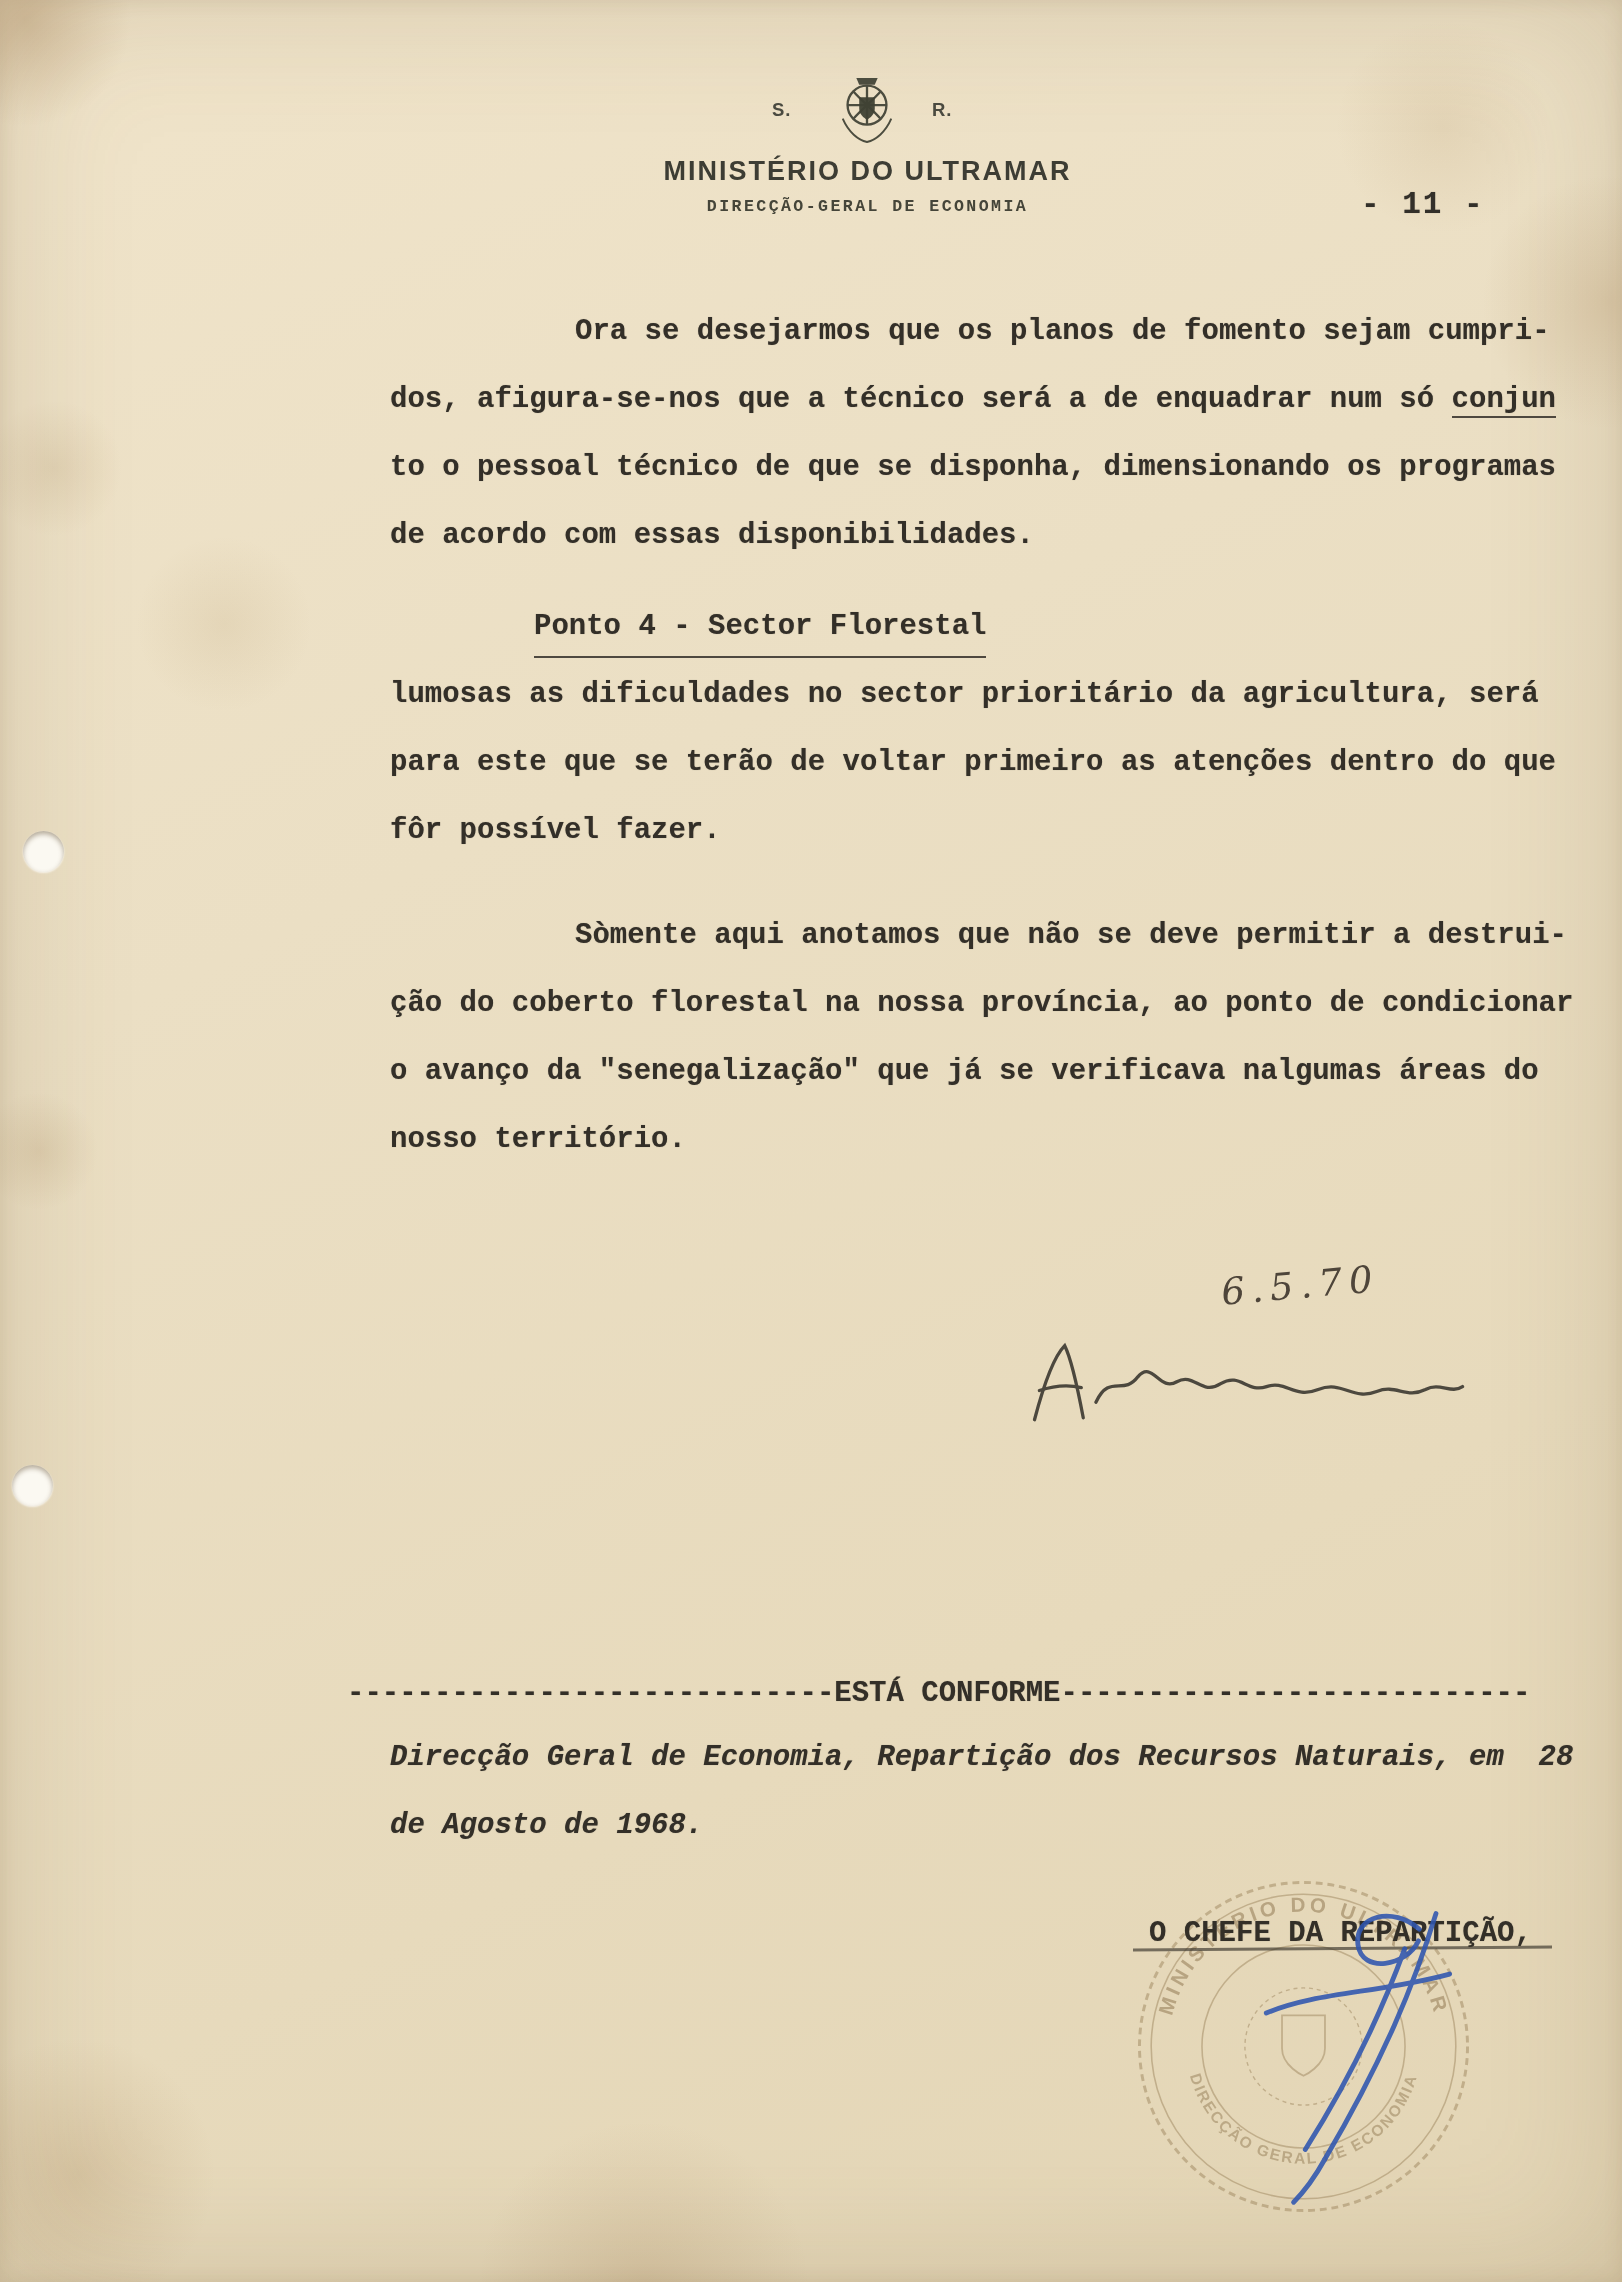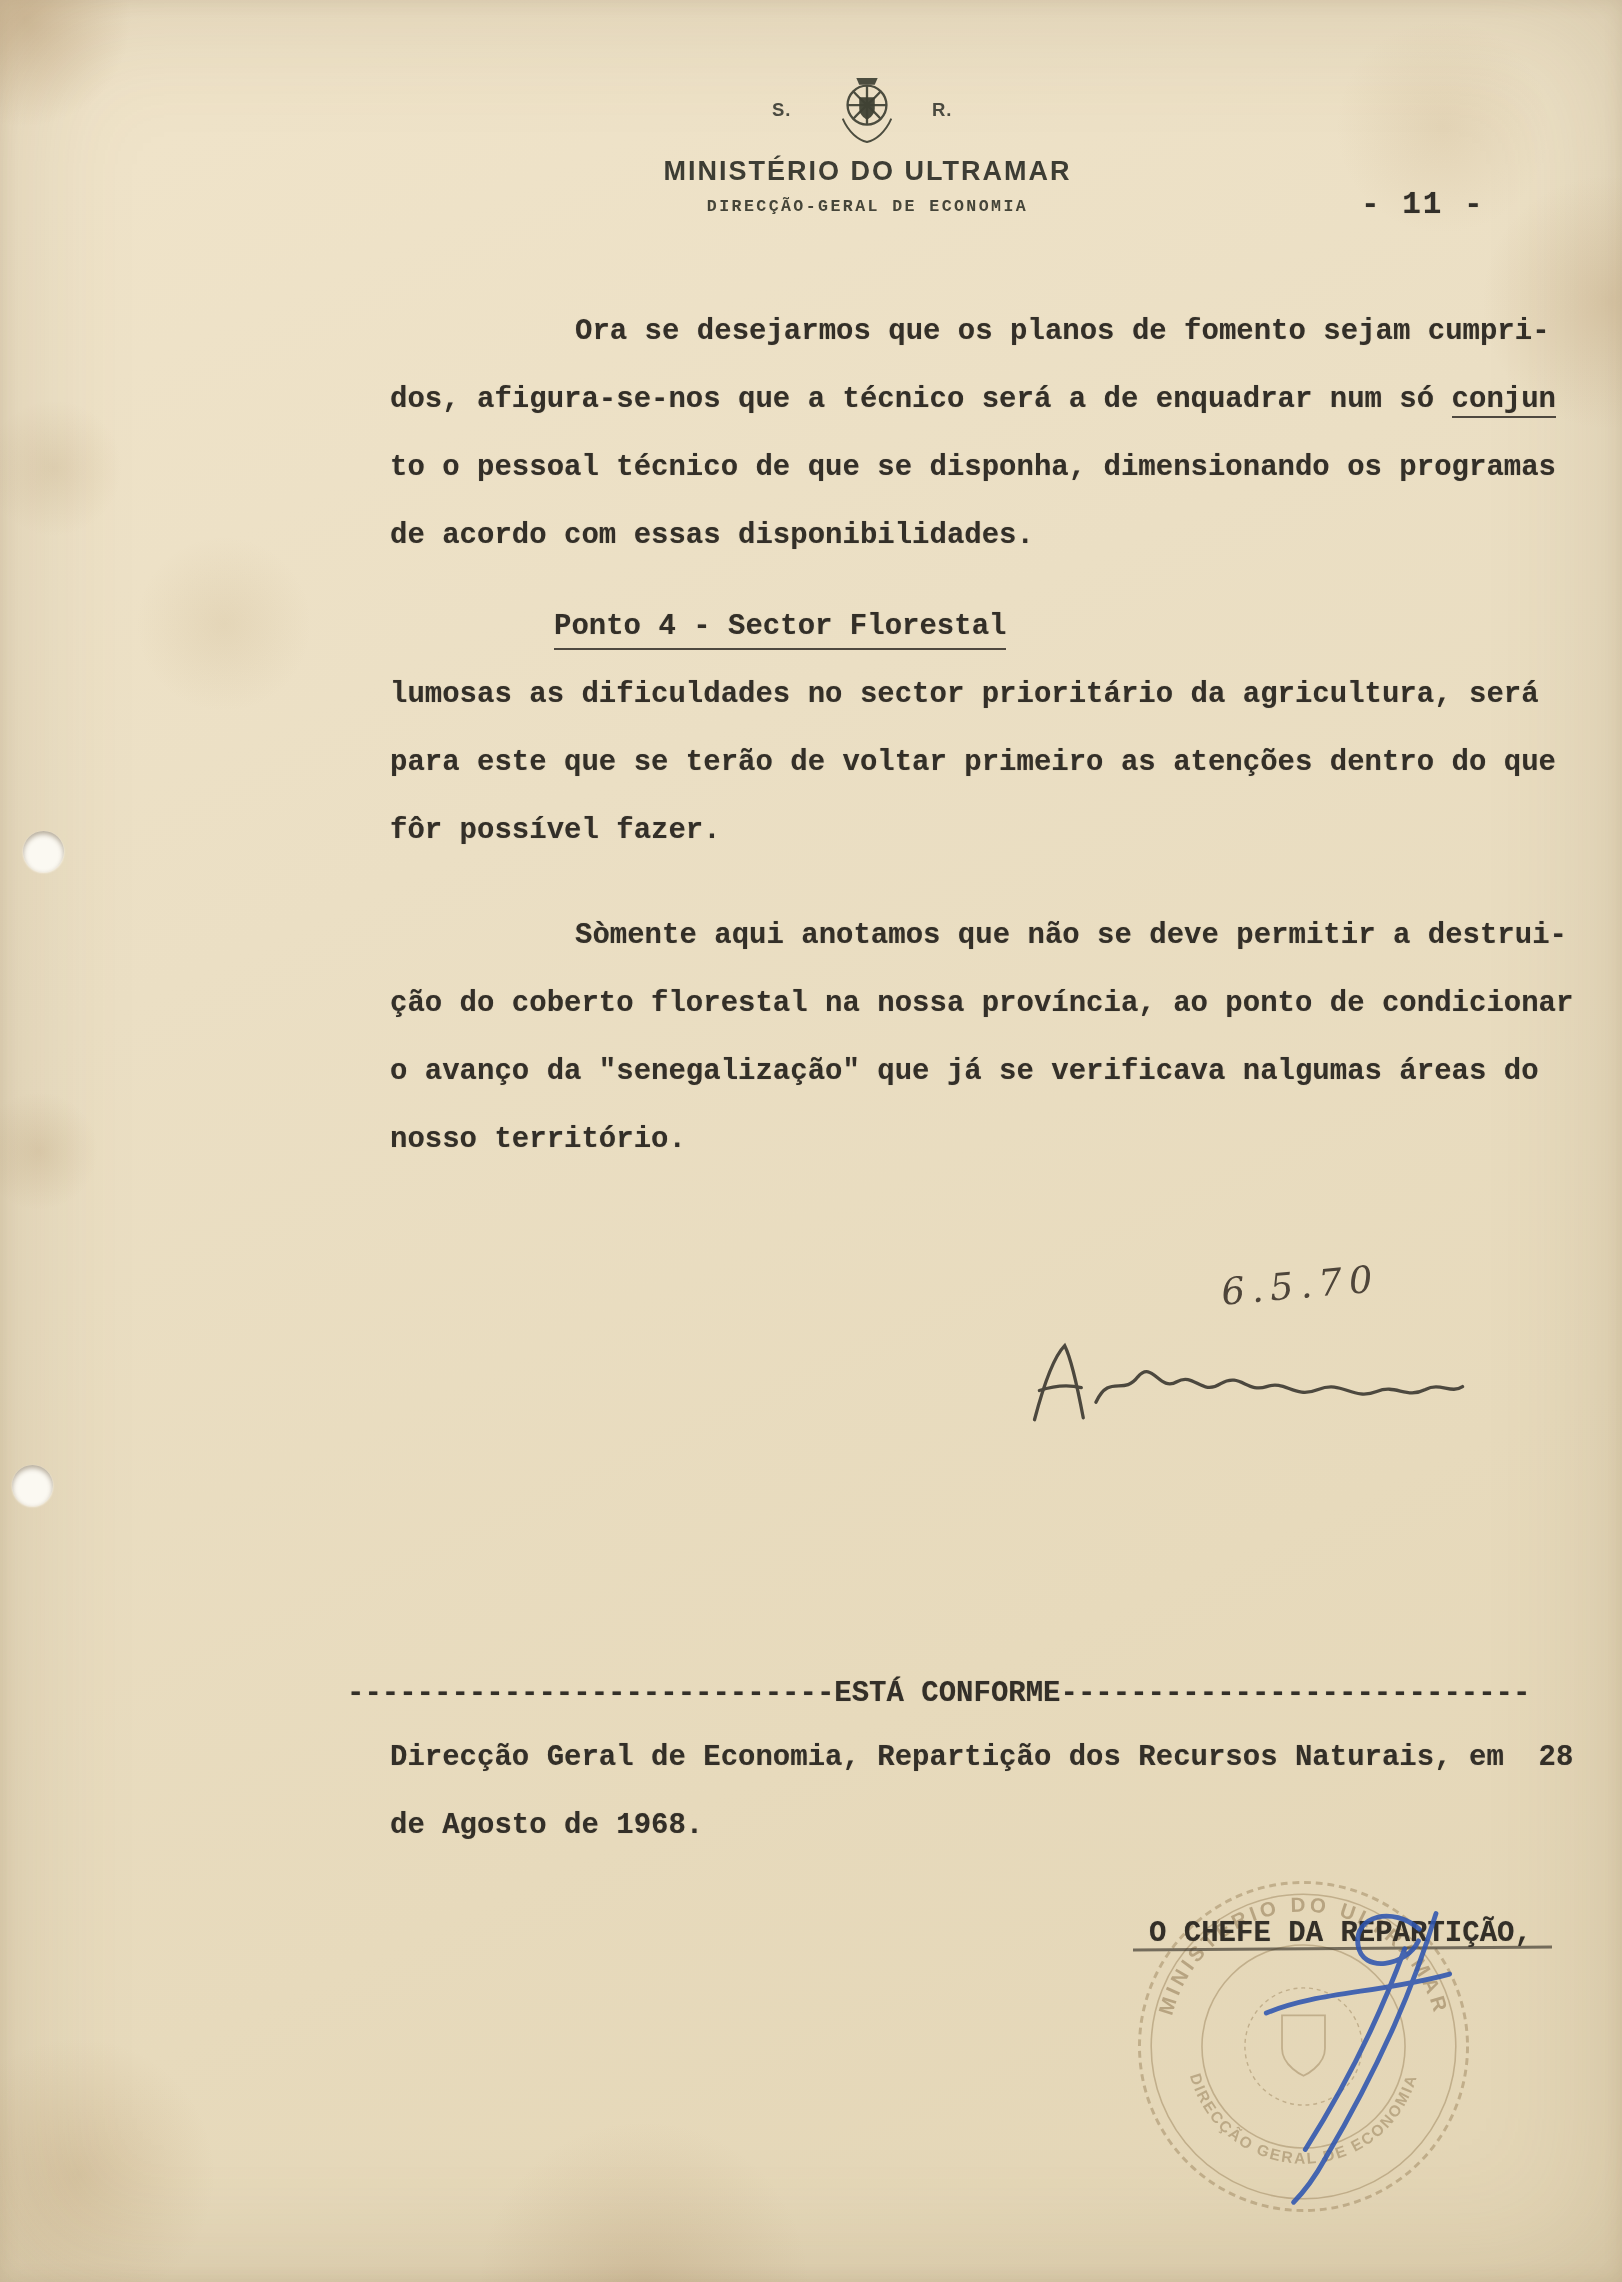--- a/index.html
+++ b/index.html
@@ -55,38 +55,38 @@
 
   
   .typed{color:#332f28;font-weight:bold;text-shadow:0 0 1px rgba(51,47,40,.35);}
   .main{
     position:absolute;left:347px;top:298px;width:1248px;
     font-size:29px;line-height:68px;
   }
   .line{white-space:pre;margin-left:43px;}
   .indent{padding-left:185px;}
   .heading-wrap{margin-top:23.4px;padding-left:187px;}
-  .heading-underline{border-bottom:2.9px solid rgba(50,46,40,.85);padding-bottom:5px;margin-left:20px;}
+  .heading-underline{border-bottom:2.9px solid rgba(50,46,40,.85);padding-bottom:13px;}
   .u{border-bottom:2.9px solid rgba(50,46,40,.85);}
   .gap-lg{margin-top:37px;}
 
   .hand-date{
     position:absolute;left:1221px;top:1264px;
     font-family:"DejaVu Serif",serif;font-style:italic;
     font-size:37px;color:#4e453a;letter-spacing:6.8px;
     transform:rotate(-5deg);
   }
   .sig-black{position:absolute;left:1010px;top:1332px;}
   .conform{
     position:absolute;left:347px;top:1670px;width:1248px;
     font-size:29px;line-height:47px;white-space:pre;
   }
   .closing{
     position:absolute;left:347px;top:1724px;width:1248px;
-    font-size:29px;line-height:68px;
+    font-size:29px;line-height:68px;font-style:italic;
   }
   .chief{
     position:absolute;left:1149px;top:1917px;
     font-size:29px;white-space:pre;z-index:3;
   }
   .chief-strike{
     position:absolute;left:1133px;top:1947px;width:419px;height:2.9px;
     background:rgba(55,50,42,.65);transform:rotate(-.4deg);z-index:4;
   }
   .seal{position:absolute;left:1118px;top:1861px;z-index:1;}

